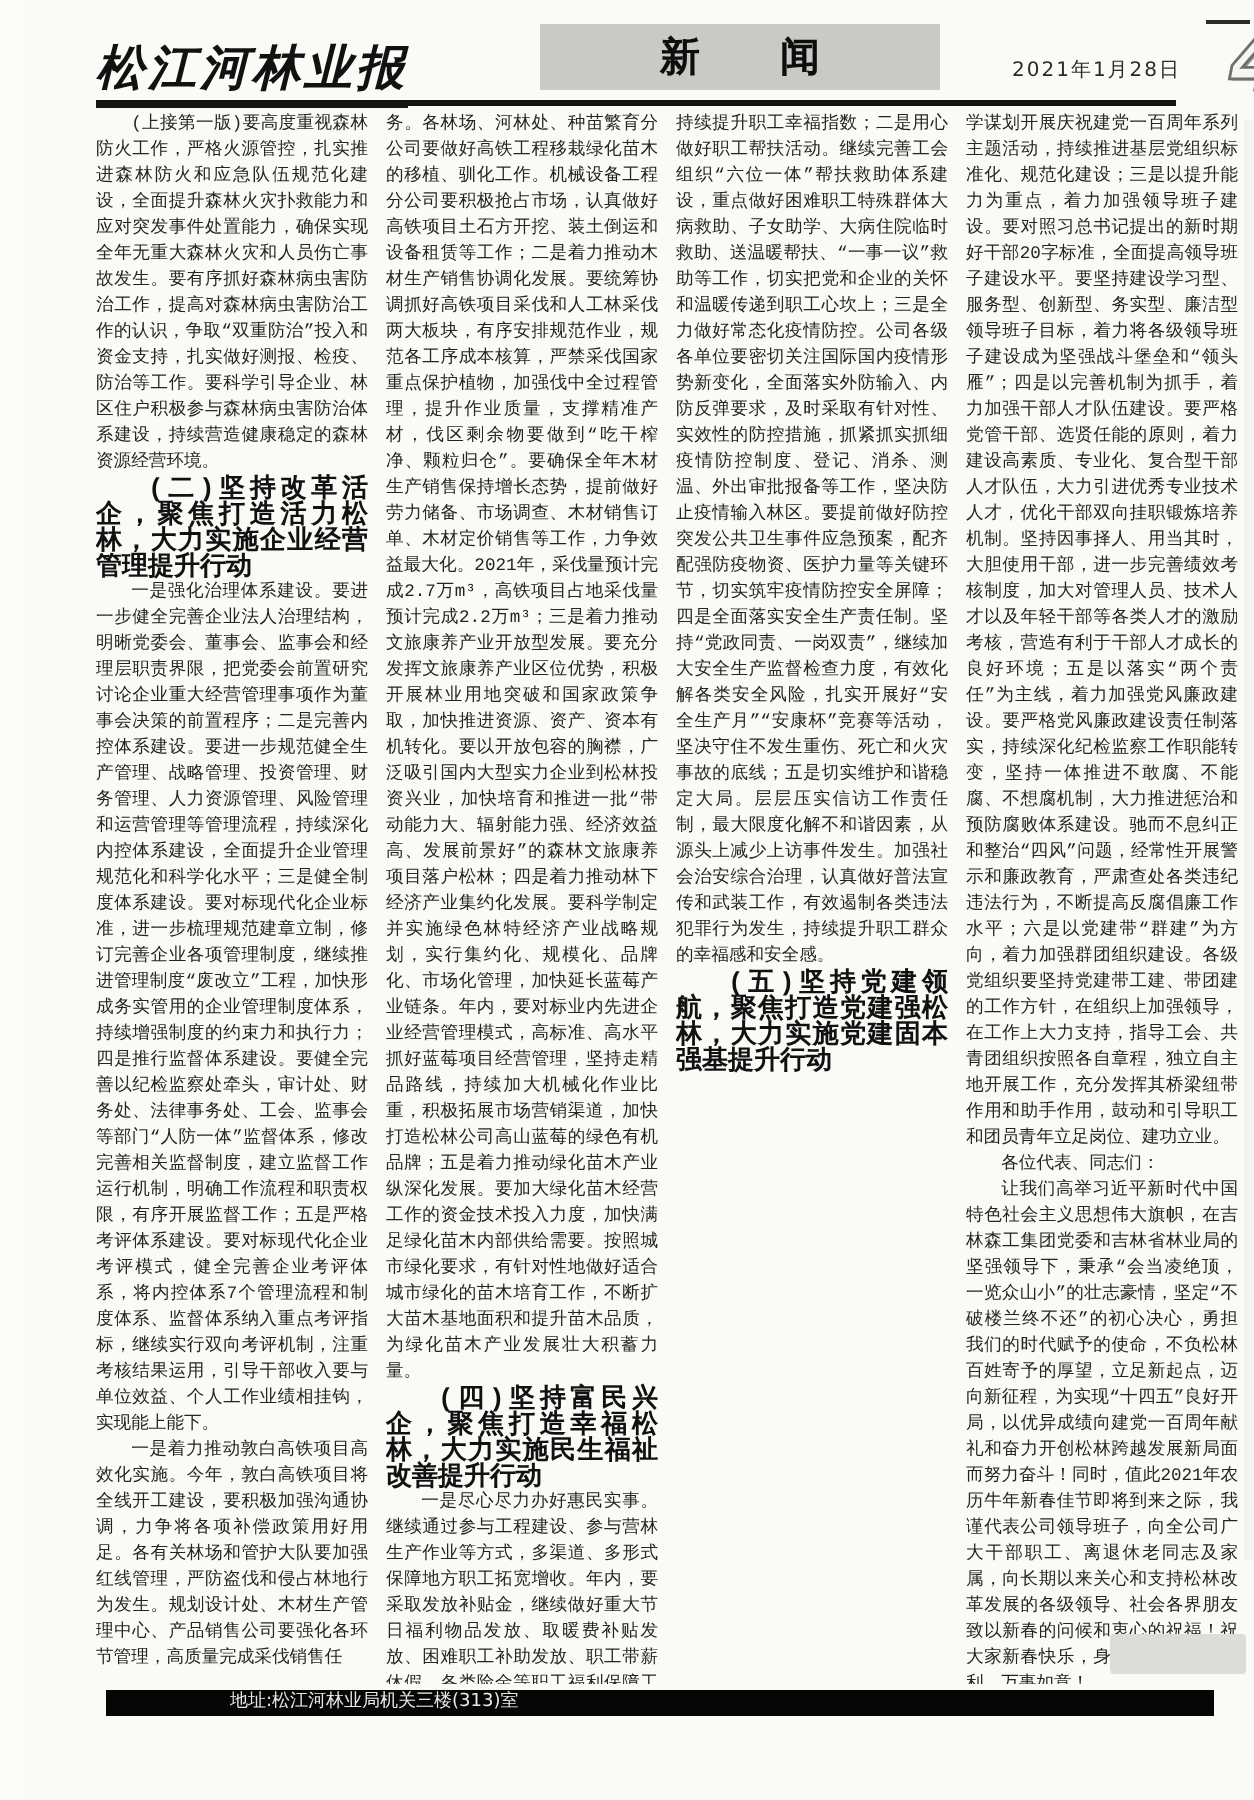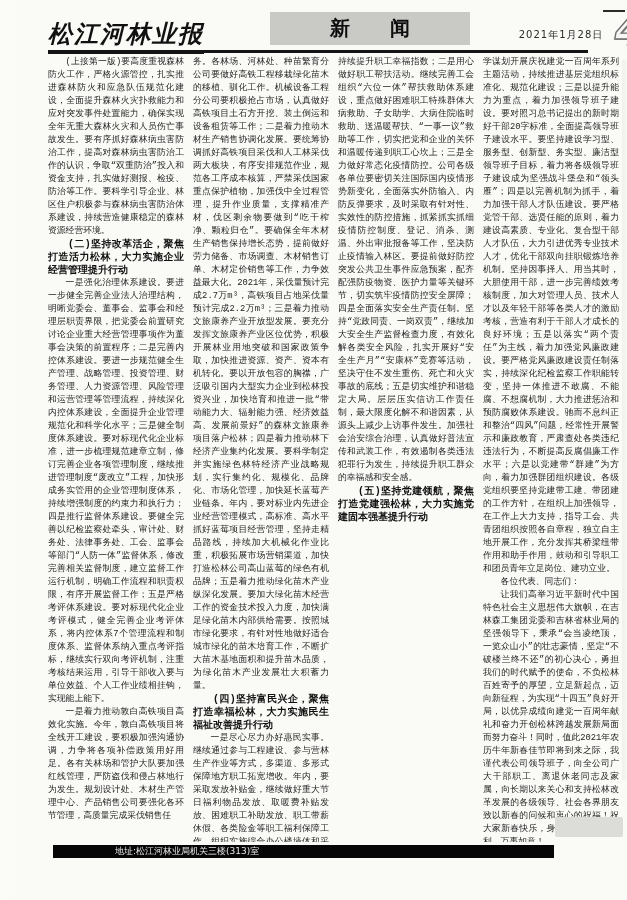--- a/index.html
+++ b/index.html
@@ -23,21 +23,21 @@
   .section-strip{
     position:absolute;left:222px;top:2px;width:200px;height:33px;
     background:#c9c9c6;
     display:flex;align-items:center;justify-content:center;
     font-family:"DejaVu Sans","Liberation Sans",sans-serif;
     font-weight:bold;font-size:20px;color:#0d0d0d;
   }
   .issue-date{
     position:absolute;left:458px;top:18px;width:110px;
     font-family:"DejaVu Sans","Liberation Sans",sans-serif;
-    font-size:10px;color:#2a2a2a;text-align:center;letter-spacing:1px;
+    font-size:10px;color:#2a2a2a;letter-spacing:1px;
   }
   .page-num{
     position:absolute;left:536px;top:-4px;width:60px;
     font-family:"DejaVu Sans","Liberation Sans",sans-serif;
     font-size:42px;font-style:italic;font-weight:bold;
     color:#f6f6f3;-webkit-text-stroke:1.4px #6f6f6f;
     text-shadow:1px 1px 0 #9a9a9a;
     text-align:right;
   }
   .mast-rule{
@@ -55,27 +55,27 @@
   }
   .col{
     width:136px;height:786px;overflow:hidden;
     font-size:8.8px;line-height:13px;color:#242424;
     text-align:justify;
     font-family:Liberation Mono, monospace;
   }
   .para{margin:0;text-indent:2em;word-break:break-all;}
   .para.cont{text-indent:0;}
   .subhead{
-    margin:0;font-size:10px;font-weight:bold;color:#111;
+    margin:0;font-size:13px;font-weight:bold;color:#111;
     text-indent:2em;word-break:break-all;
   }
 
   
   .footer-bar{
-    position:absolute;left:38px;top:845px;width:501px;height:13px;
+    position:absolute;left:38px;top:845px;width:554px;height:13px;
     background:#060606;
     font-family:"DejaVu Sans","Liberation Sans",sans-serif;
     font-size:9px;line-height:13px;color:#e9e9e9;
     padding-left:62px;box-sizing:border-box;
     white-space:nowrap;overflow:hidden;
   }
   .smudge{
     position:absolute;left:540px;top:817px;width:68px;height:20px;
     background:#dcdcd8;border-radius:2px;
   }

